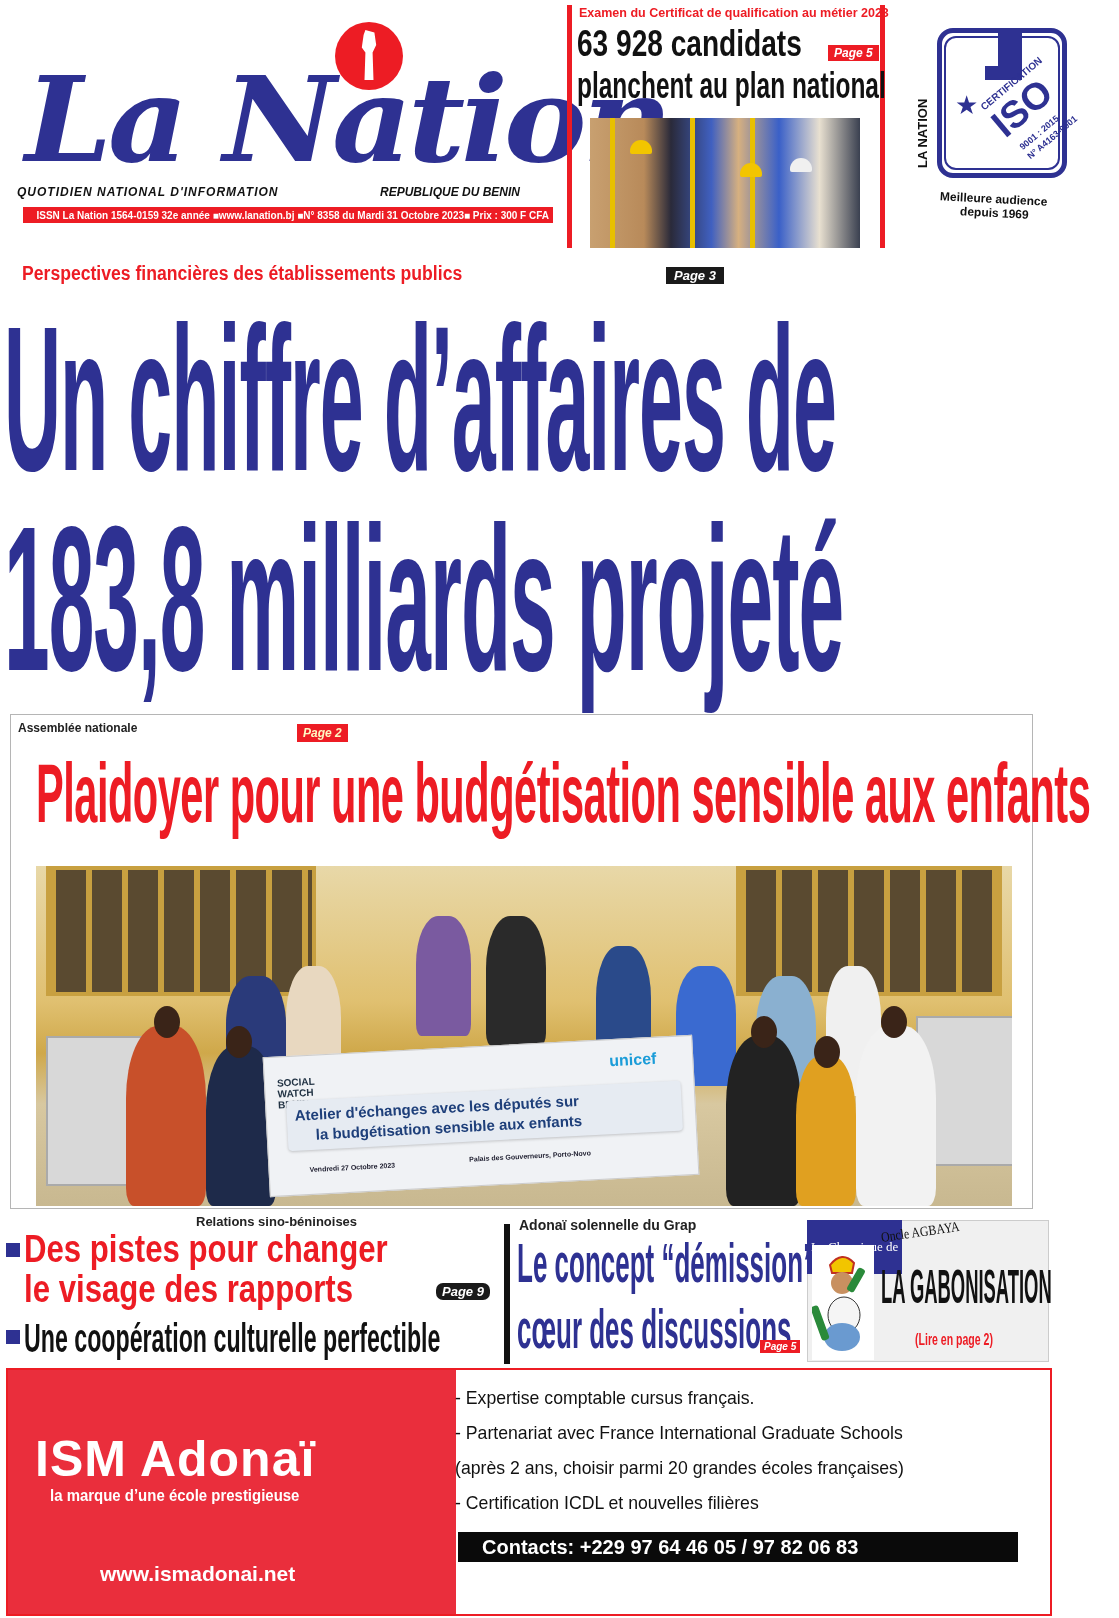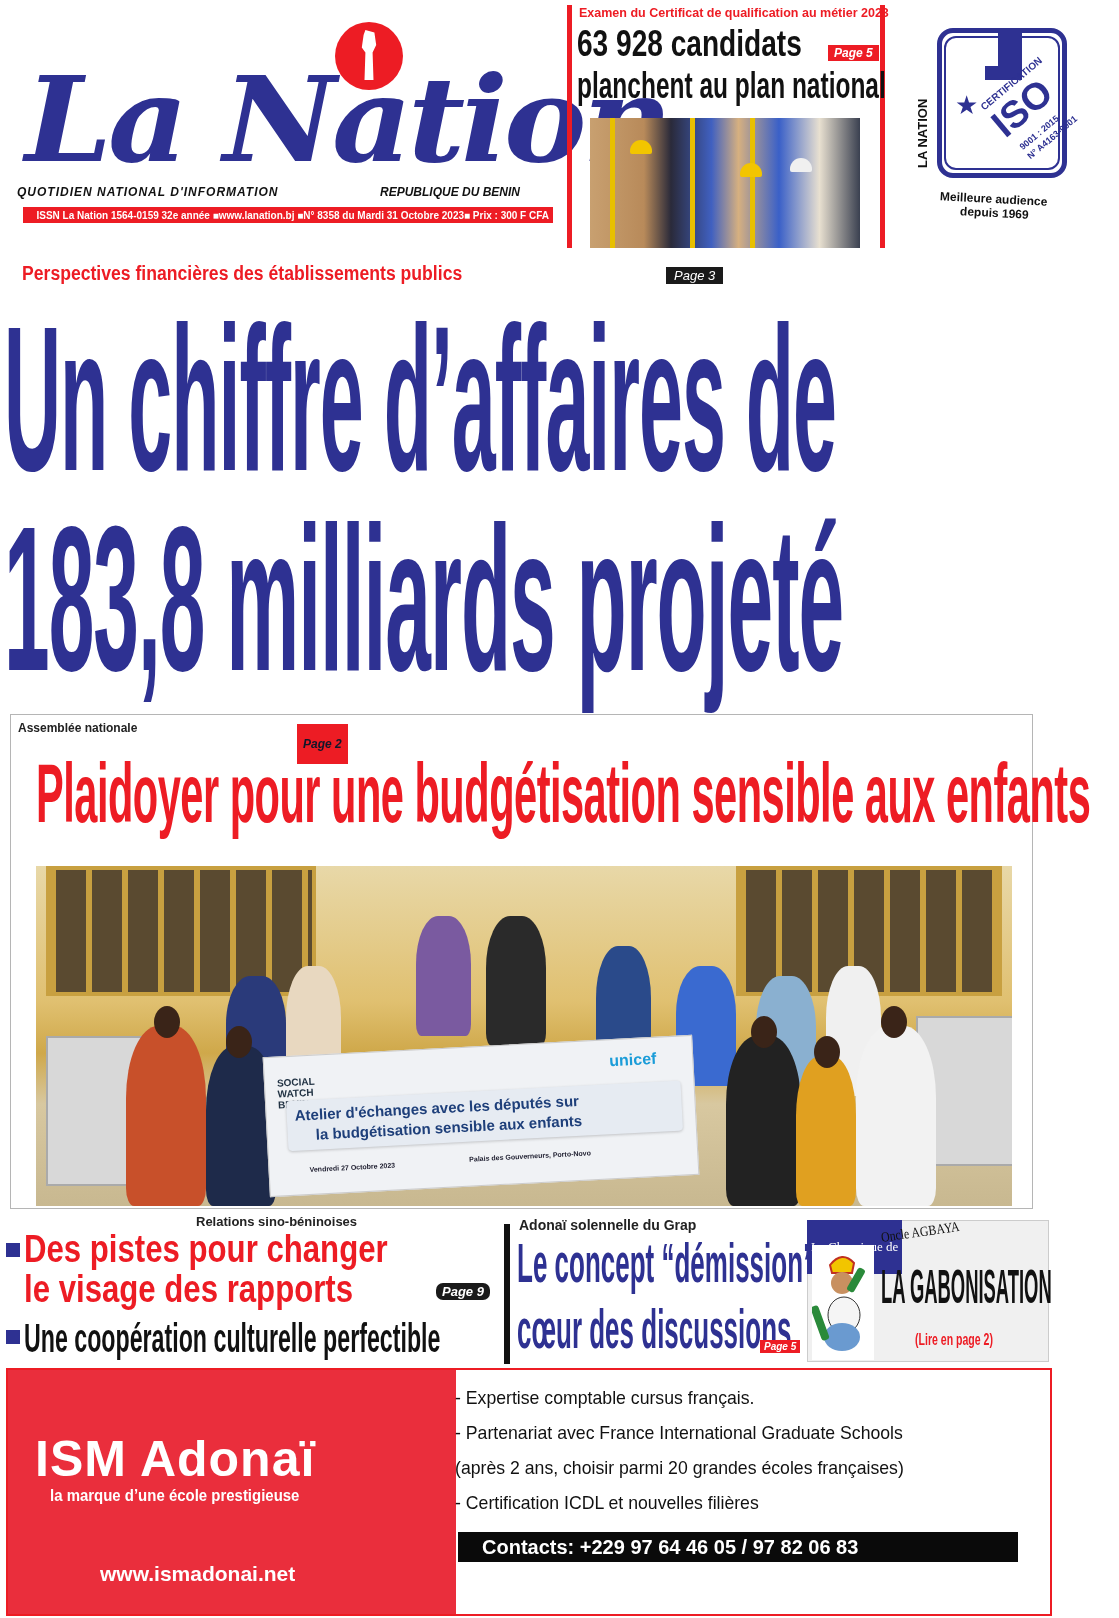--- a/index.html
+++ b/index.html
@@ -39,28 +39,28 @@
   #iso-text { left: 958px; top: 95px; transform: rotate(-40deg); transform-origin: left top; color: #2e3192; font-weight: 700; }
   #iso-cert { font-size: 10px; display: block; position: absolute; left: 10px; top: 20px; white-space: nowrap; }
   #iso-big { font-size: 38px; display: block; position: absolute; left: 8px; top: 30px; white-space: nowrap; }
   #iso-num { font-size: 9px; display: block; position: absolute; left: 14px; top: 76px; white-space: nowrap; }
   #iso-num2 { font-size: 9px; display: block; position: absolute; left: 14px; top: 88px; white-space: nowrap; }
   #iso-caption1 { left: 940px; top: 192px; font-size: 12px; font-weight: 700; color: #111; white-space: nowrap; transform: rotate(3deg); }
   #iso-caption2 { left: 960px; top: 206px; font-size: 12px; font-weight: 700; color: #111; white-space: nowrap; transform: rotate(3deg); }
 
   
   #main-kicker { left: 22px; top: 262px; font-size: 20px; color: #ed1c24; transform: scaleX(0.88); }
-  #main-kicker-page { left: 666px; top: 267px; background: #1a1a1a; color: #fff; font-size: 13px; font-style: italic; font-weight: 400; padding: 1px 8px; }
+  #main-kicker-page { left: 666px; top: 267px; background: #1a1a1a; color: #fff; font-size: 13px; font-style: italic; font-weight: 700; padding: 1px 8px; }
   #headline1 { left: 4px; top: 296px; font-size: 158px; color: #2e3192; transform: scaleX(0.50) scaleY(1.3); line-height: 1; letter-spacing: -2px; }
   #headline2 { left: 4px; top: 496px; font-size: 158px; color: #2e3192; transform: scaleX(0.52) scaleY(1.3); line-height: 1; letter-spacing: -2px; }
 
   
   #budget-box { left: 10px; top: 714px; width: 1023px; height: 495px; border: 1px solid #b5b5b5; }
   #budget-kicker { left: 18px; top: 721px; font-size: 12px; font-weight: 700; color: #222; }
-  #budget-page { left: 297px; top: 724px; background: #ed1c24; color: #0f172a; font-size: 12px; font-style: italic; font-weight: 700; padding: 13px 6px; }
+  #budget-page { left: 297px; top: 724px; background: #ed1c24; color: #fef9c3; font-size: 12px; font-style: italic; font-weight: 700; padding: 2px 6px; }
   #budget-headline { left: 36px; top: 752px; font-size: 80px; color: #ed1c24; transform: scaleX(0.52) scaleY(1.05); line-height: 1; letter-spacing: -1px; }
   #budget-photo { left: 36px; top: 866px; width: 976px; height: 340px; overflow: hidden;
       background: linear-gradient(180deg, #e8d8a8 0%, #e0c070 40%, #cfa84a 55%, #d8c8a0 70%, #c8b890 100%); }
   .window { position: absolute; top: 0; height: 130px; background: repeating-linear-gradient(90deg, #c8a040 0 6px, #5a4a30 6px 36px); border: 4px solid #c8a040; }
   .ac-unit { position: absolute; width: 100px; height: 150px; background: #d8d8d8; border: 2px solid #aaa; }
   .person { position: absolute; border-radius: 40% 40% 10% 10%; }
   .head { position: absolute; width: 26px; height: 32px; border-radius: 50%; background: #3a2418; }
   #banner { left: 230px; top: 180px; width: 430px; height: 140px; background: #f0f2f5; transform: rotate(-3deg); border: 1px solid #ccc; }
   #banner-logo { left: 12px; top: 20px; font-size: 10px; font-weight: 700; color: #234; line-height: 1.1; white-space: pre; }
   #banner-unicef { left: 345px; top: 12px; font-size: 16px; font-weight: 700; color: #1a9cd8; }

